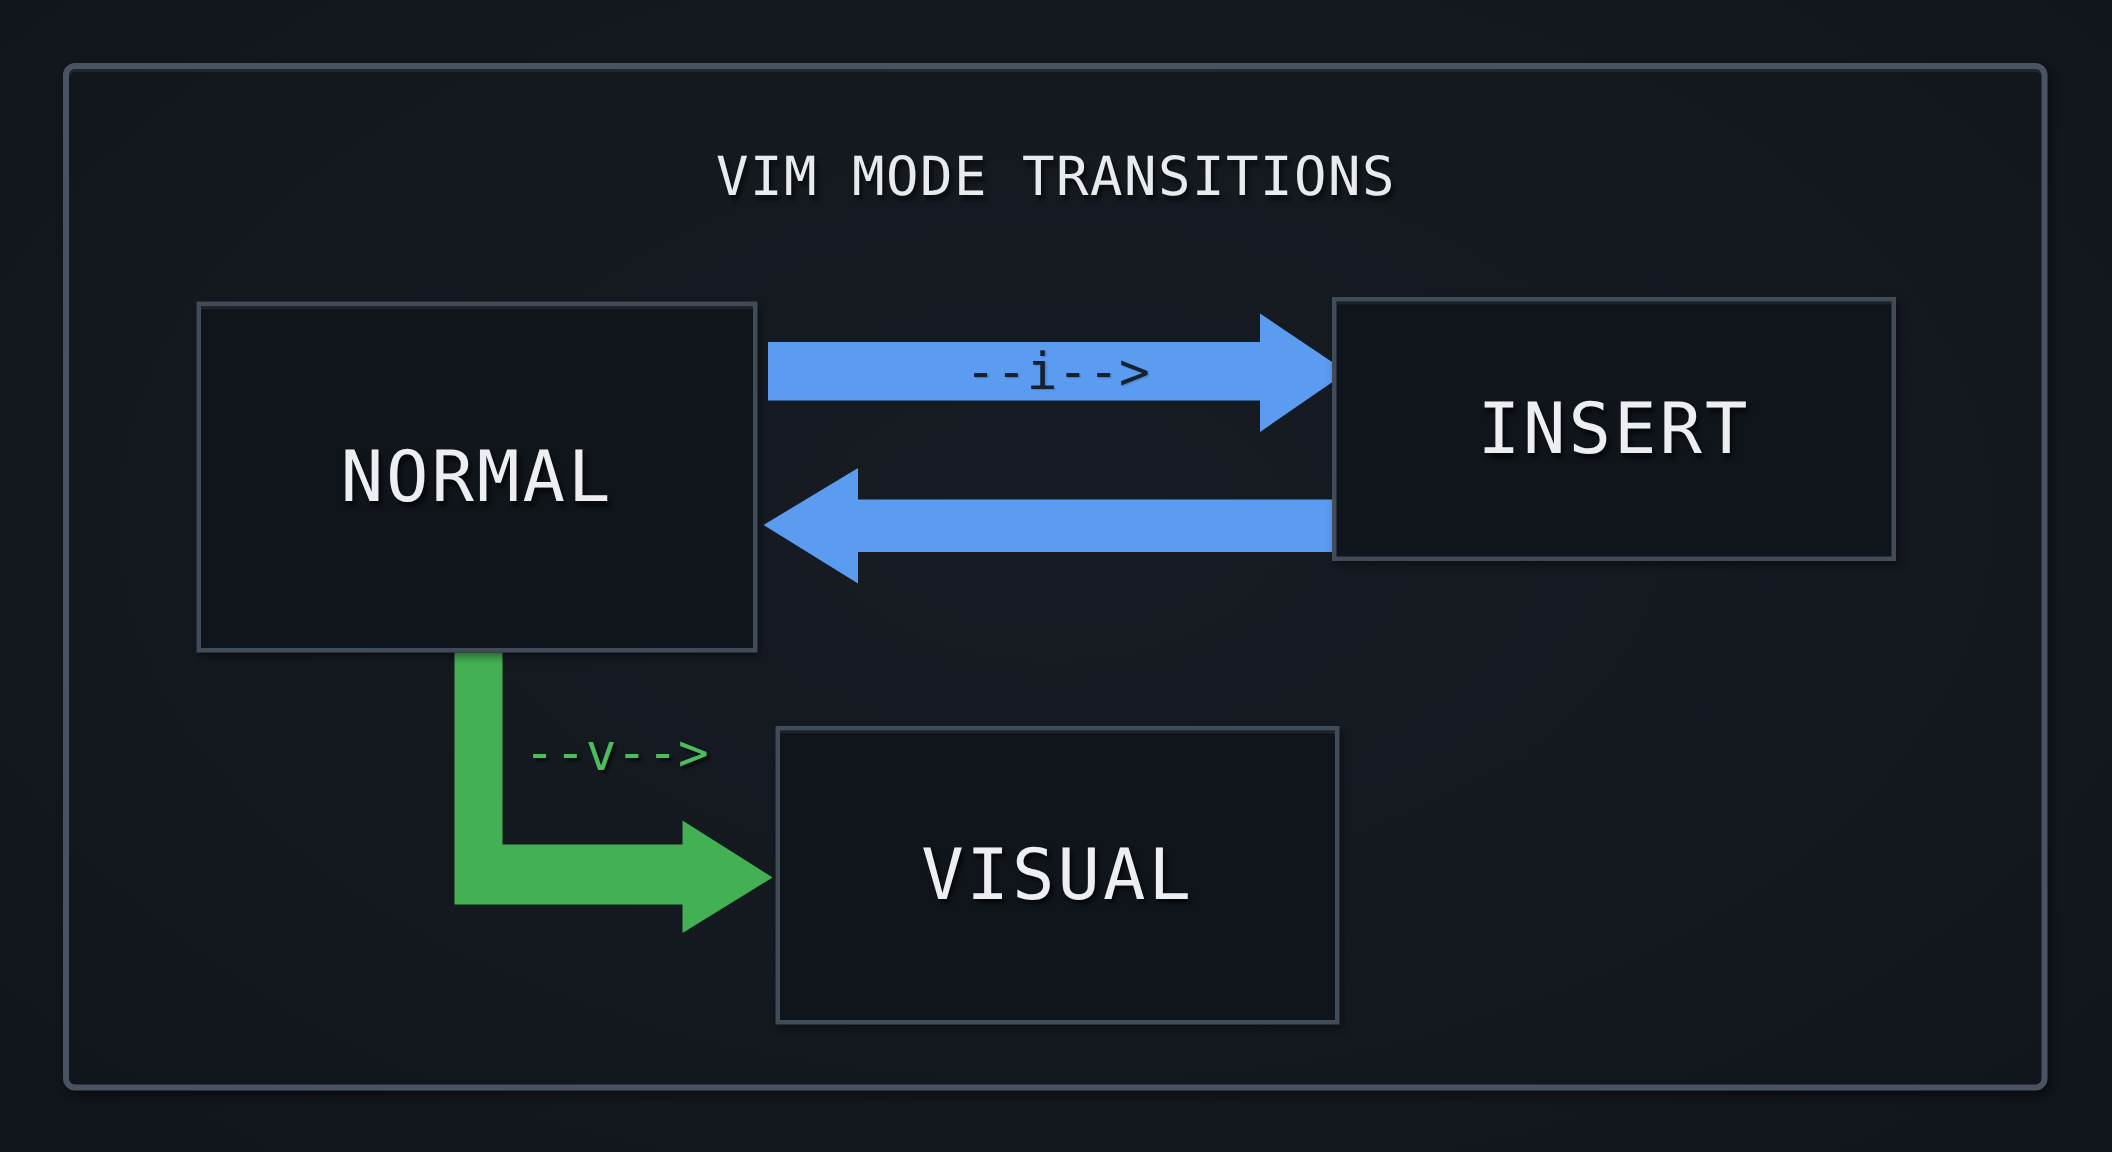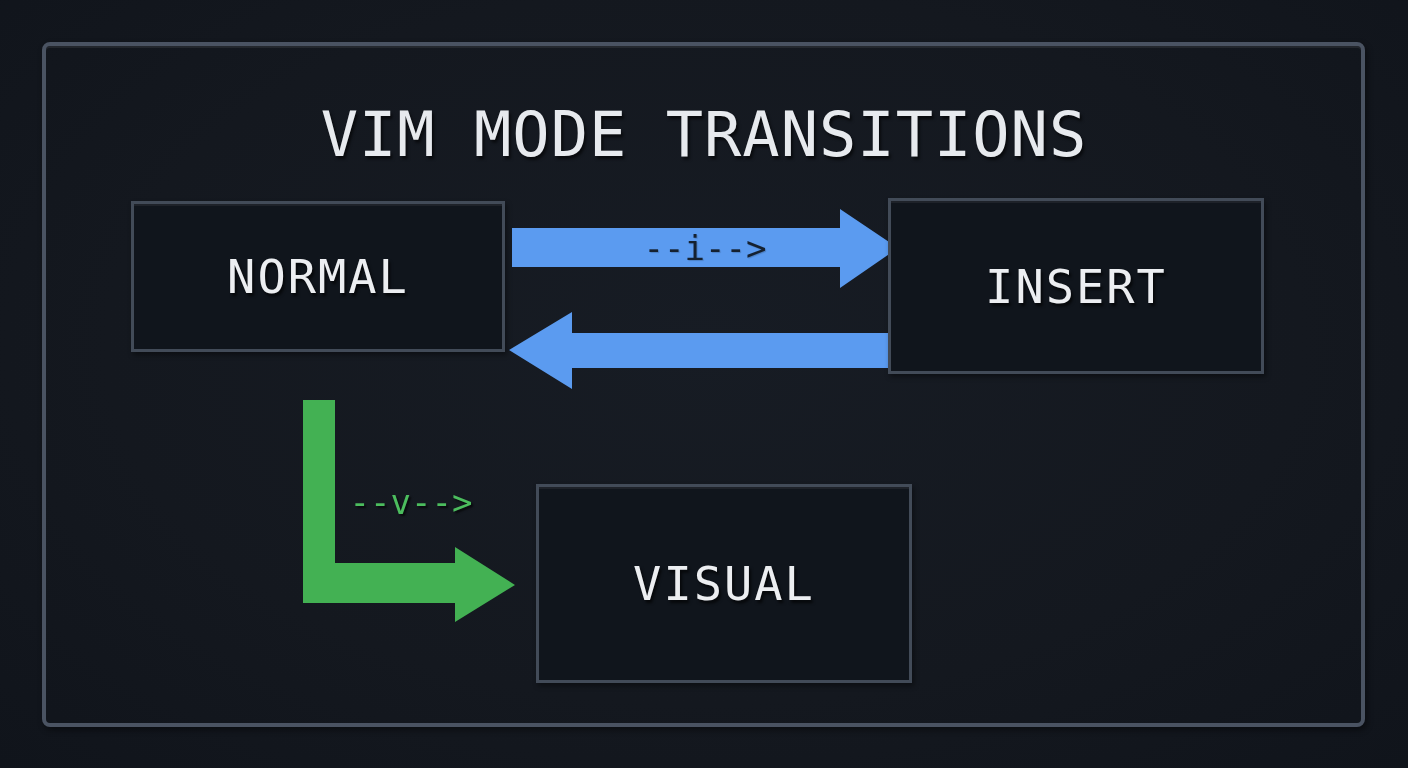--- a/index.html
+++ b/index.html
@@ -19,21 +19,21 @@
     left: 42px; top: 42px;
     width: 1323px; height: 685px;
     border: 4px solid #4a5362;
     border-radius: 8px;
     box-shadow: inset 0 2px 0 rgba(255,255,255,0.07), 2px 3px 6px rgba(0,0,0,0.45);
   }
   .title {
     position: absolute;
     left: 0; right: 0; top: 98px;
     text-align: center;
-    font-size: 62px;
+    font-size: 36px;
     letter-spacing: 1px;
     color: #e7eaee;
     text-shadow: 2px 3px 3px rgba(0,0,0,0.6);
     white-space: pre;
   }
   .mode-box {
     position: absolute;
     border: 3px solid #424b58;
     background: #10151c;
     box-shadow: inset 0 2px 0 rgba(255,255,255,0.06), 2px 3px 5px rgba(0,0,0,0.4);
@@ -41,23 +41,23 @@
     align-items: center;
     justify-content: center;
   }
   .mode-box .mode-label {
     font-size: 47px;
     color: #eceef1;
     letter-spacing: 2px;
     text-shadow: 2px 3px 3px rgba(0,0,0,0.65);
     white-space: pre;
   }
-  .box-normal { left: 131px; top: 201px; width: 374px; height: 151px; }
+  .box-normal { left: 131px; top: 201px; width: 374px; height: 234px; }
   .box-insert { left: 888px; top: 198px; width: 376px; height: 176px; }
-  .box-visual { left: 517px; top: 484px; width: 376px; height: 199px; margin-left: 19px; }
+  .box-visual { left: 517px; top: 484px; width: 376px; height: 199px; }
   .arrow-layer {
     position: absolute;
     left: 0; top: 0;
     width: 1408px; height: 768px;
     pointer-events: none;
   }
   .edge-label {
     position: absolute;
     width: 300px; height: 40px;
     display: flex;

